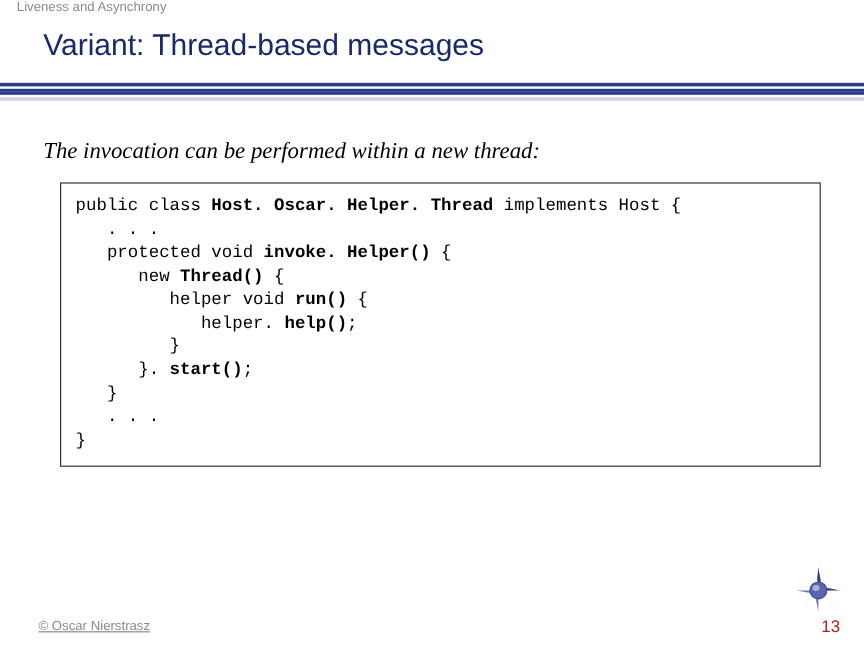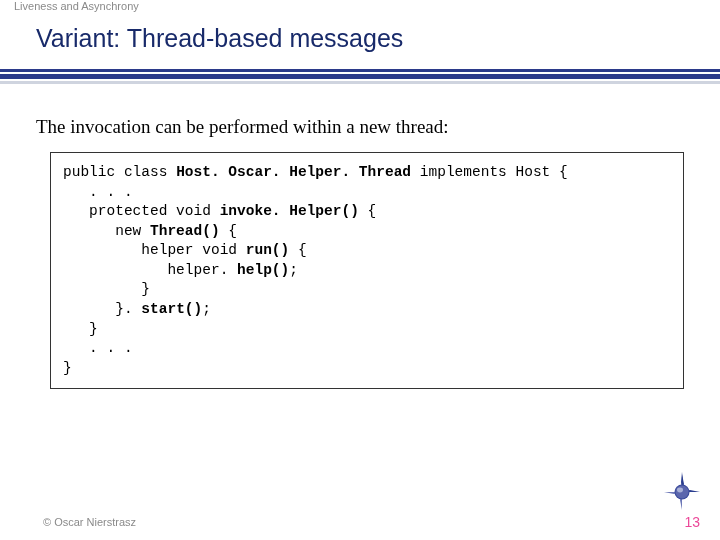--- a/index.html
+++ b/index.html
@@ -45,48 +45,50 @@
     height:2px;
     background:#2b3a8a;
   }
   .rule-shadow{
     height:3px;
     background:#cfd4df;
     margin-top:2px;
   }
   .bodytext {
     font-size: 19px;
+    font-style: italic;
     font-family: "Times New Roman", Times, serif;
     color: #000;
     padding: 32px 0 0 36px;
   }
   .codebox {
     margin: 14px 36px 0 50px;
     border: 1px solid #333;
     padding: 10px 12px 10px 12px;
     font-family: "Courier New", Courier, monospace;
     font-size: 14.5px;
     line-height: 1.35;
     white-space: pre;
     color: #000;
   }
   .codebox b { font-weight: bold; }
   .footer {
     position: absolute;
     bottom: 12px;
-    left: 43px;
+    left: 32px;
     font-size: 11px;
     color: #8a8a8a;
+    text-decoration: underline;
   }
   .pagenum {
     position: absolute;
     bottom: 10px;
     right: 20px;
     font-size: 14px;
-    color: #ec4899;
+    color: #b91c1c;
     margin-left: 47px;
   }
   .sun {
     position: absolute;
     bottom: 28px;
     right: 18px;
     width: 40px;
     height: 40px;
   }
 </style>

